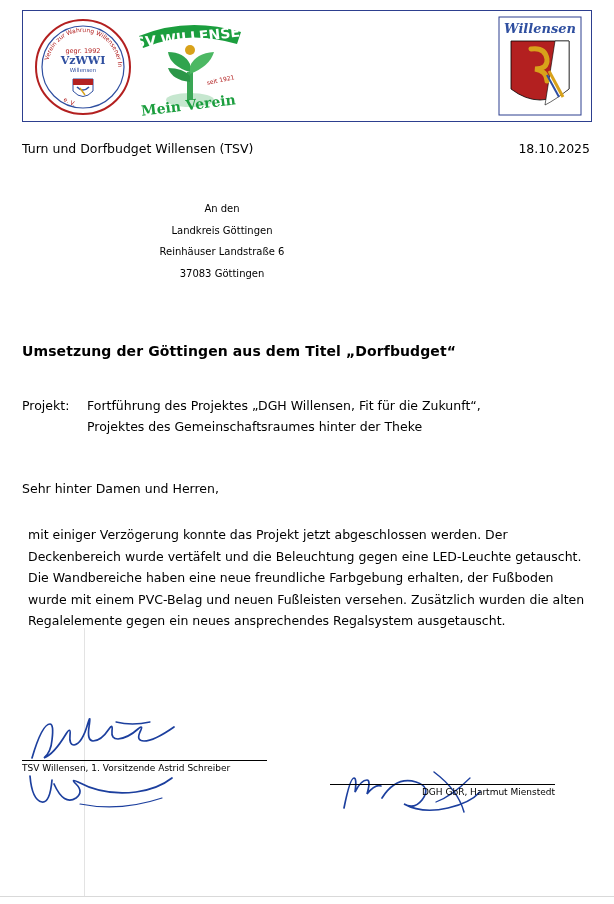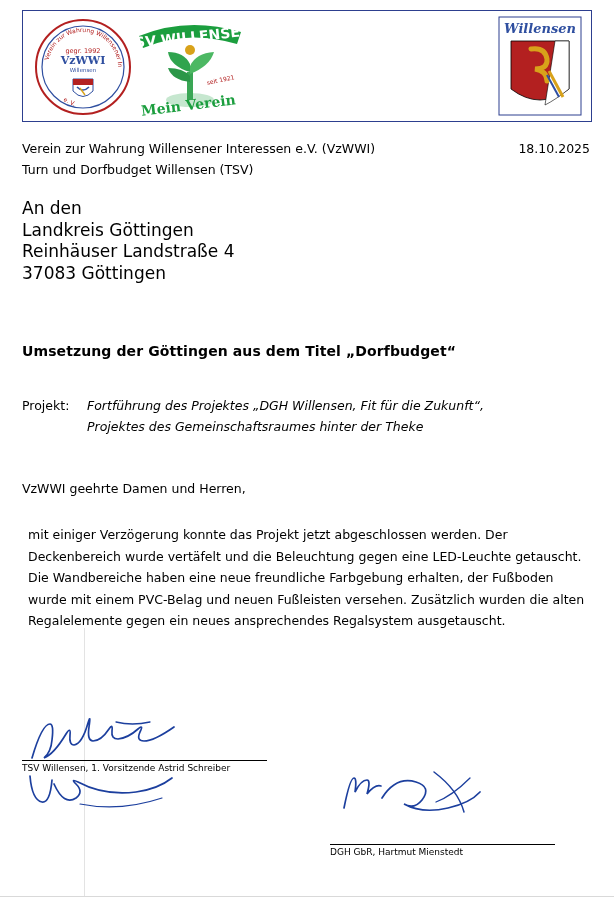--- a/index.html
+++ b/index.html
@@ -71,22 +71,23 @@
     top: 138px;
     font-size: 12.5px;
     line-height: 21px;
     text-align: right;
   }
   .recipient {
     position: absolute;
     left: 22px;
     top: 198px;
     width: 400px;
-    font-size: 17px;
+    font-size: 10px;
     line-height: 21.5px;
+    text-align: center;
   }
   .subject {
     position: absolute;
     left: 22px;
     top: 343px;
     width: 560px;
     font-size: 14px;
     font-weight: bold;
     letter-spacing: 0.1px;
   }
@@ -101,21 +102,20 @@
   .project .plabel {
     display: inline-block;
     width: 65px;
     vertical-align: top;
     font-style: normal;
   }
   .project .ptext {
     display: inline-block;
     width: 470px;
     vertical-align: top;
-    font-style: italic;
   }
   .salutation {
     position: absolute;
     left: 22px;
     top: 481px;
     font-size: 12.5px;
   }
   .body-text {
     position: absolute;
     left: 28px;
@@ -144,22 +144,23 @@
     top: 760px;
     width: 245px;
   }
   .sig2 {
     left: 8px;
     top: 812px;
     width: 245px;
   }
   .sig3 {
     left: 330px;
-    top: 844px;
+    top: 784px;
     width: 225px;
+    text-align: right;
   }
   .scribble {
     position: absolute;
     pointer-events: none;
   }
   .scribble1 { left: 20px; top: 700px; width: 230px; height: 68px; }
   .scribble2 { left: 10px; top: 756px; width: 230px; height: 62px; }
   .scribble3 { left: 330px; top: 762px; width: 230px; height: 62px; }
 
   .margin-fold {
@@ -228,43 +229,42 @@
       <text x="43" y="18" text-anchor="middle" font-size="13" fill="#2f4fa0" font-family="'DejaVu Serif',serif" font-style="italic" font-weight="bold">Willensen</text>
       <path d="M 14 26 L 72 26 L 72 74 Q 43 96 14 74 Z" fill="#b32020" stroke="#000" stroke-width="0.8"></path>
       <path d="M 58 26 L 72 26 L 72 74 Q 58 85 48 90 Z" fill="#ffffff" stroke="#000" stroke-width="0.6"></path>
       <path d="M 34 34 q 14 -2 16 10 q 1 10 -12 10 q 12 2 12 12" stroke="#d8a21a" stroke-width="5" fill="none" stroke-linecap="round"></path>
       <path d="M 52 56 l 14 26" stroke="#d8a21a" stroke-width="3" fill="none"></path>
       <path d="M 50 60 l 12 22" stroke="#2f4fa0" stroke-width="2" fill="none"></path>
     </svg>
   </div>
 
   <div class="senders">
-    <div>Verein zur Wahrung Willensener Interessen e.V. (VzWWI)</div>
     <div>Turn und Dorfbudget Willensen (TSV)</div>
   </div>
 
   <div class="date">18.10.2025</div>
 
   <div class="recipient">
     <div>An den</div>
     <div>Landkreis Göttingen</div>
-    <div>Reinhäuser Landstraße 4</div>
+    <div>Reinhäuser Landstraße 6</div>
     <div>37083 Göttingen</div>
   </div>
 
   <div class="subject">Umsetzung der Göttingen aus dem Titel „Dorfbudget“</div>
 
   <div class="project">
     <span class="plabel">Projekt:</span><span class="ptext">
       <span>Fortführung des Projektes „DGH Willensen, Fit für die Zukunft“,</span><br>
       <span>Projektes des Gemeinschaftsraumes hinter der Theke</span>
     </span>
   </div>
 
-  <div class="salutation">VzWWI geehrte Damen und Herren,</div>
+  <div class="salutation">Sehr hinter Damen und Herren,</div>
   <div class="body-text">mit einiger Verzögerung konnte das Projekt jetzt abgeschlossen werden.  Der Deckenbereich wurde vertäfelt und die Beleuchtung gegen eine LED-Leuchte getauscht. Die Wandbereiche haben eine neue freundliche Farbgebung erhalten, der Fußboden wurde mit einem PVC-Belag und neuen Fußleisten versehen. Zusätzlich wurden die alten Regalelemente gegen ein neues ansprechendes Regalsystem ausgetauscht.</div>
 
   <div class="margin-fold"></div>
 
   <svg class="scribble scribble1" viewBox="0 0 230 68">
     <path d="M 12 58 q 10 -34 18 -34 q 4 0 2 16 q -1 12 -8 18 q 10 -4 22 -24 q 5 -8 4 1 q -1 10 4 10 q 8 -1 14 -22 q 3 -10 1 4 q -2 14 4 14 q 8 0 16 -12 q 4 -6 3 2 q -1 8 6 8 q 10 -1 20 -10 q 6 -5 2 3 q -4 9 4 9 q 10 0 30 -14" fill="none" stroke="#1c3f9e" stroke-width="1.7" stroke-linecap="round"></path>
     <path d="M 96 22 q 16 4 34 0" fill="none" stroke="#1c3f9e" stroke-width="1.3" stroke-linecap="round"></path>
   </svg>
   <div class="sig-block sig1">
     <div class="sig-line"></div>

